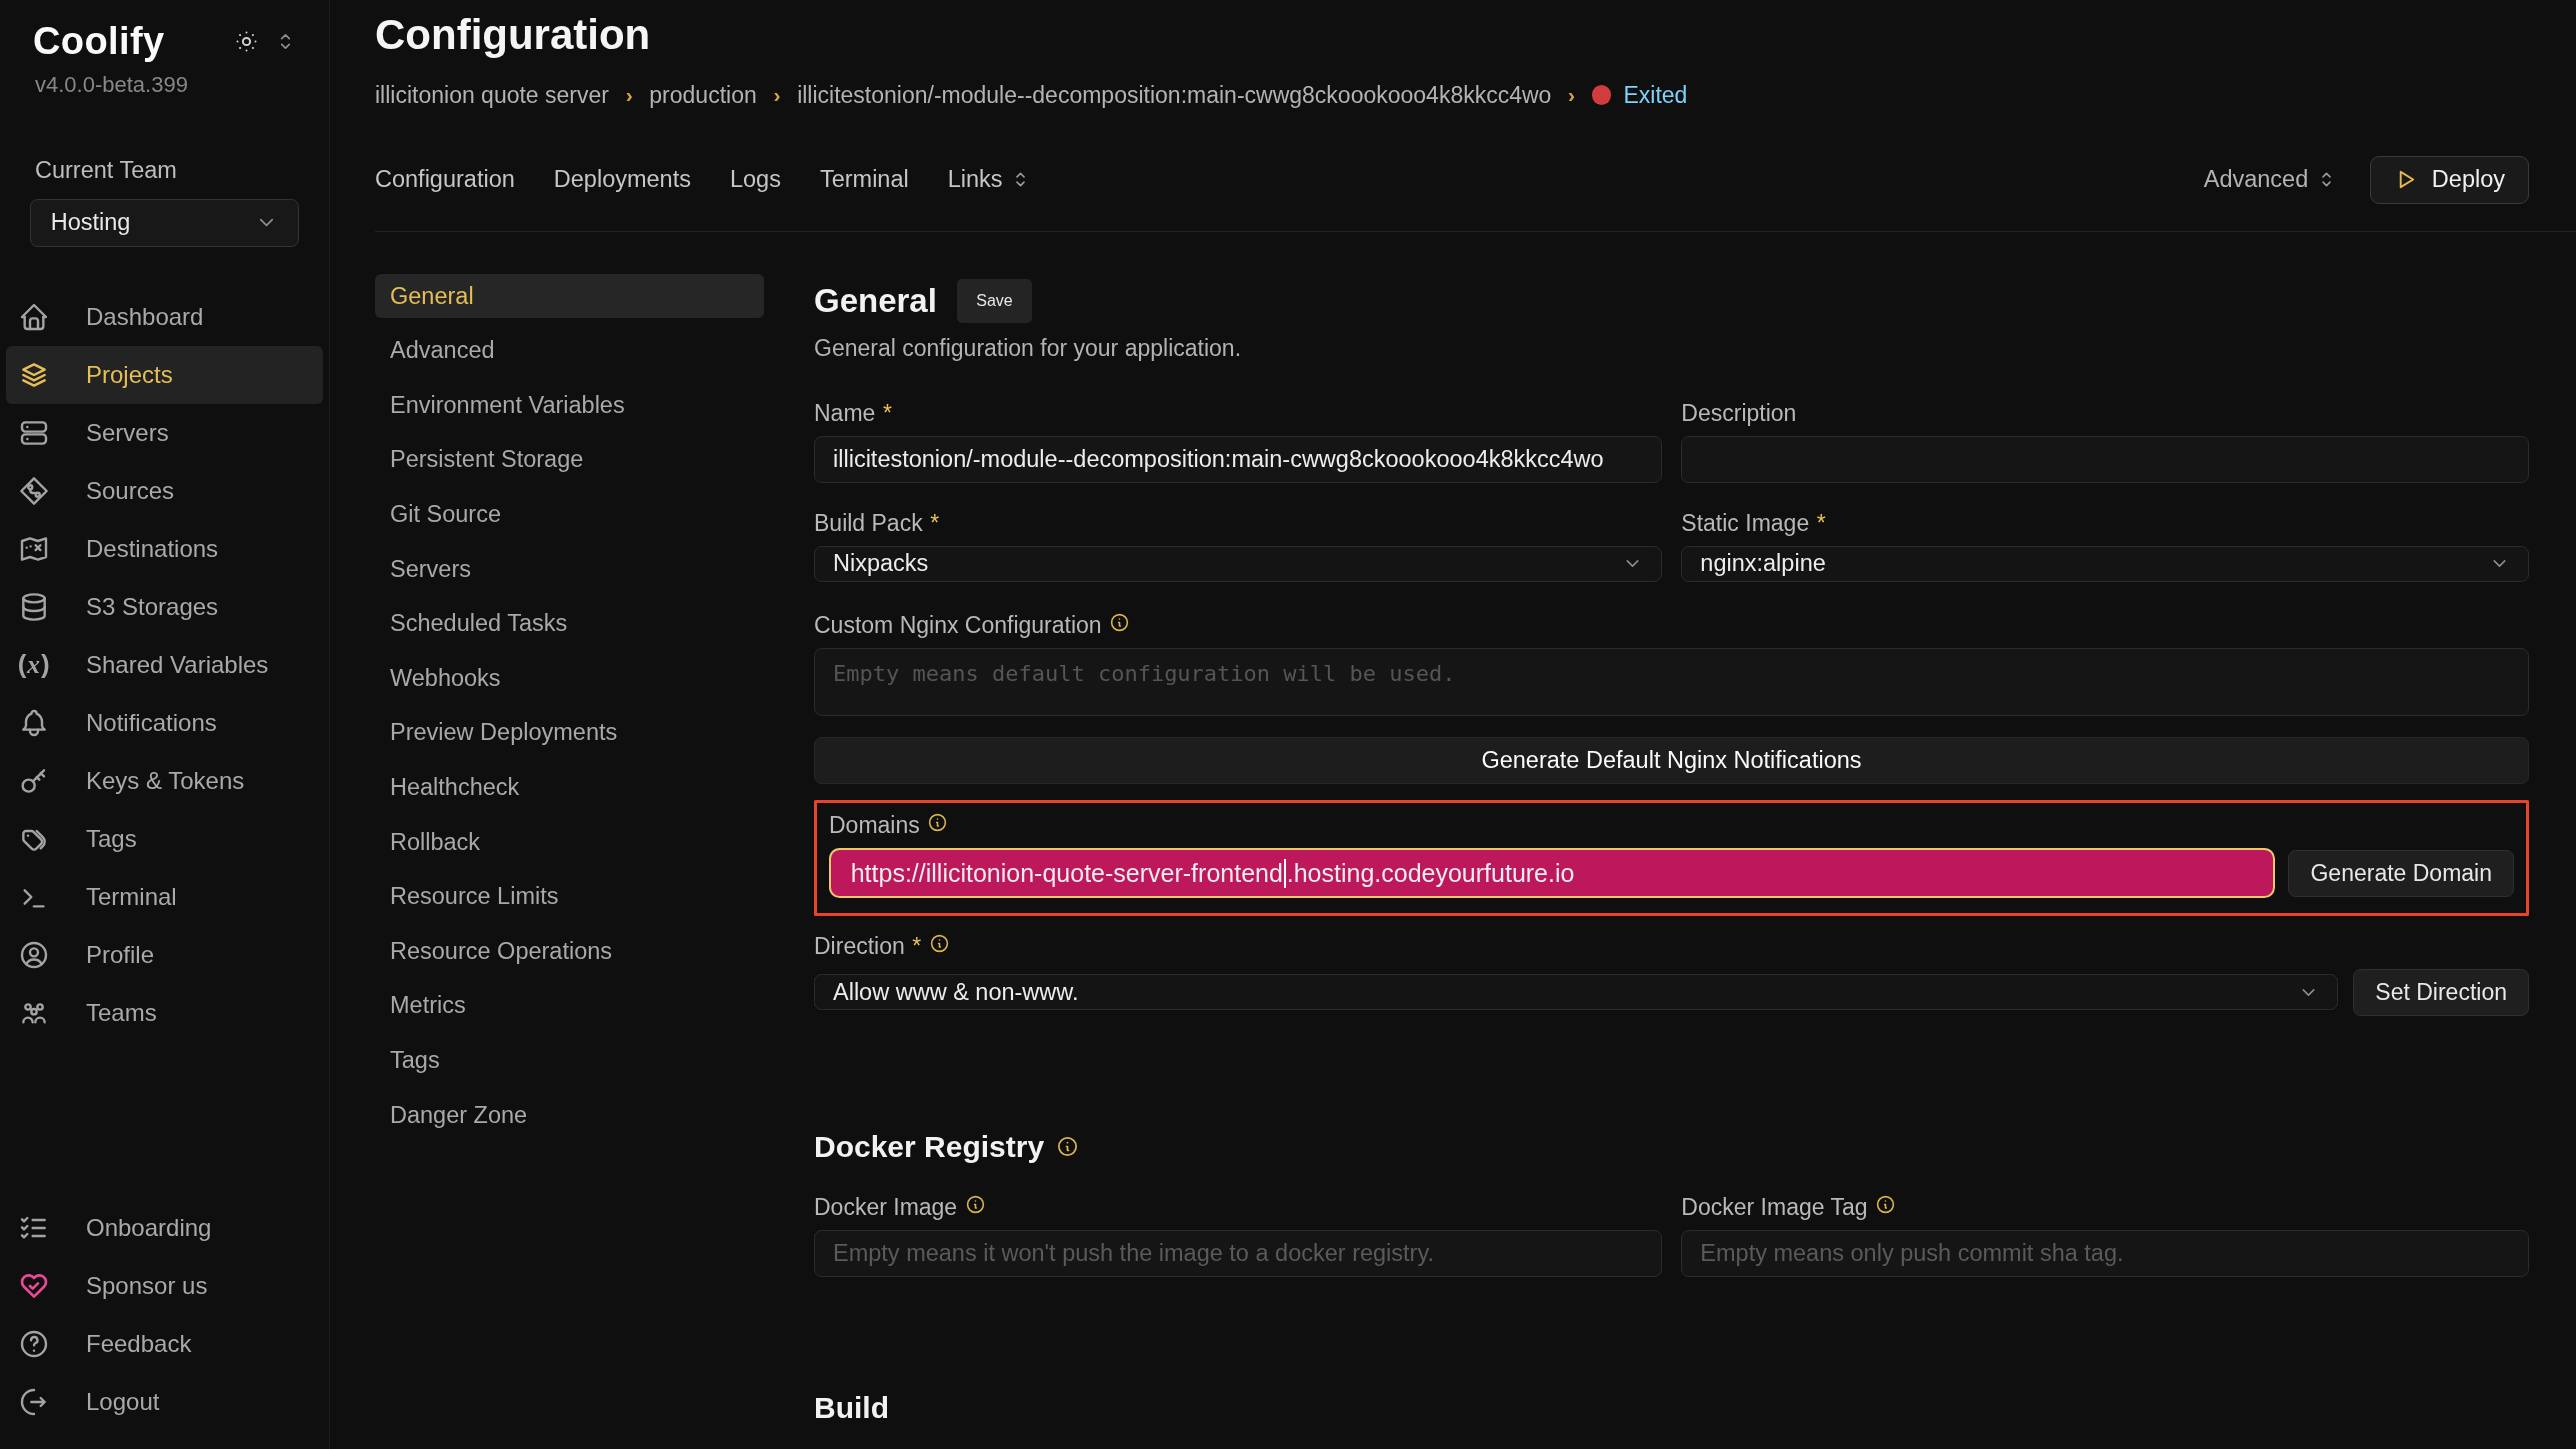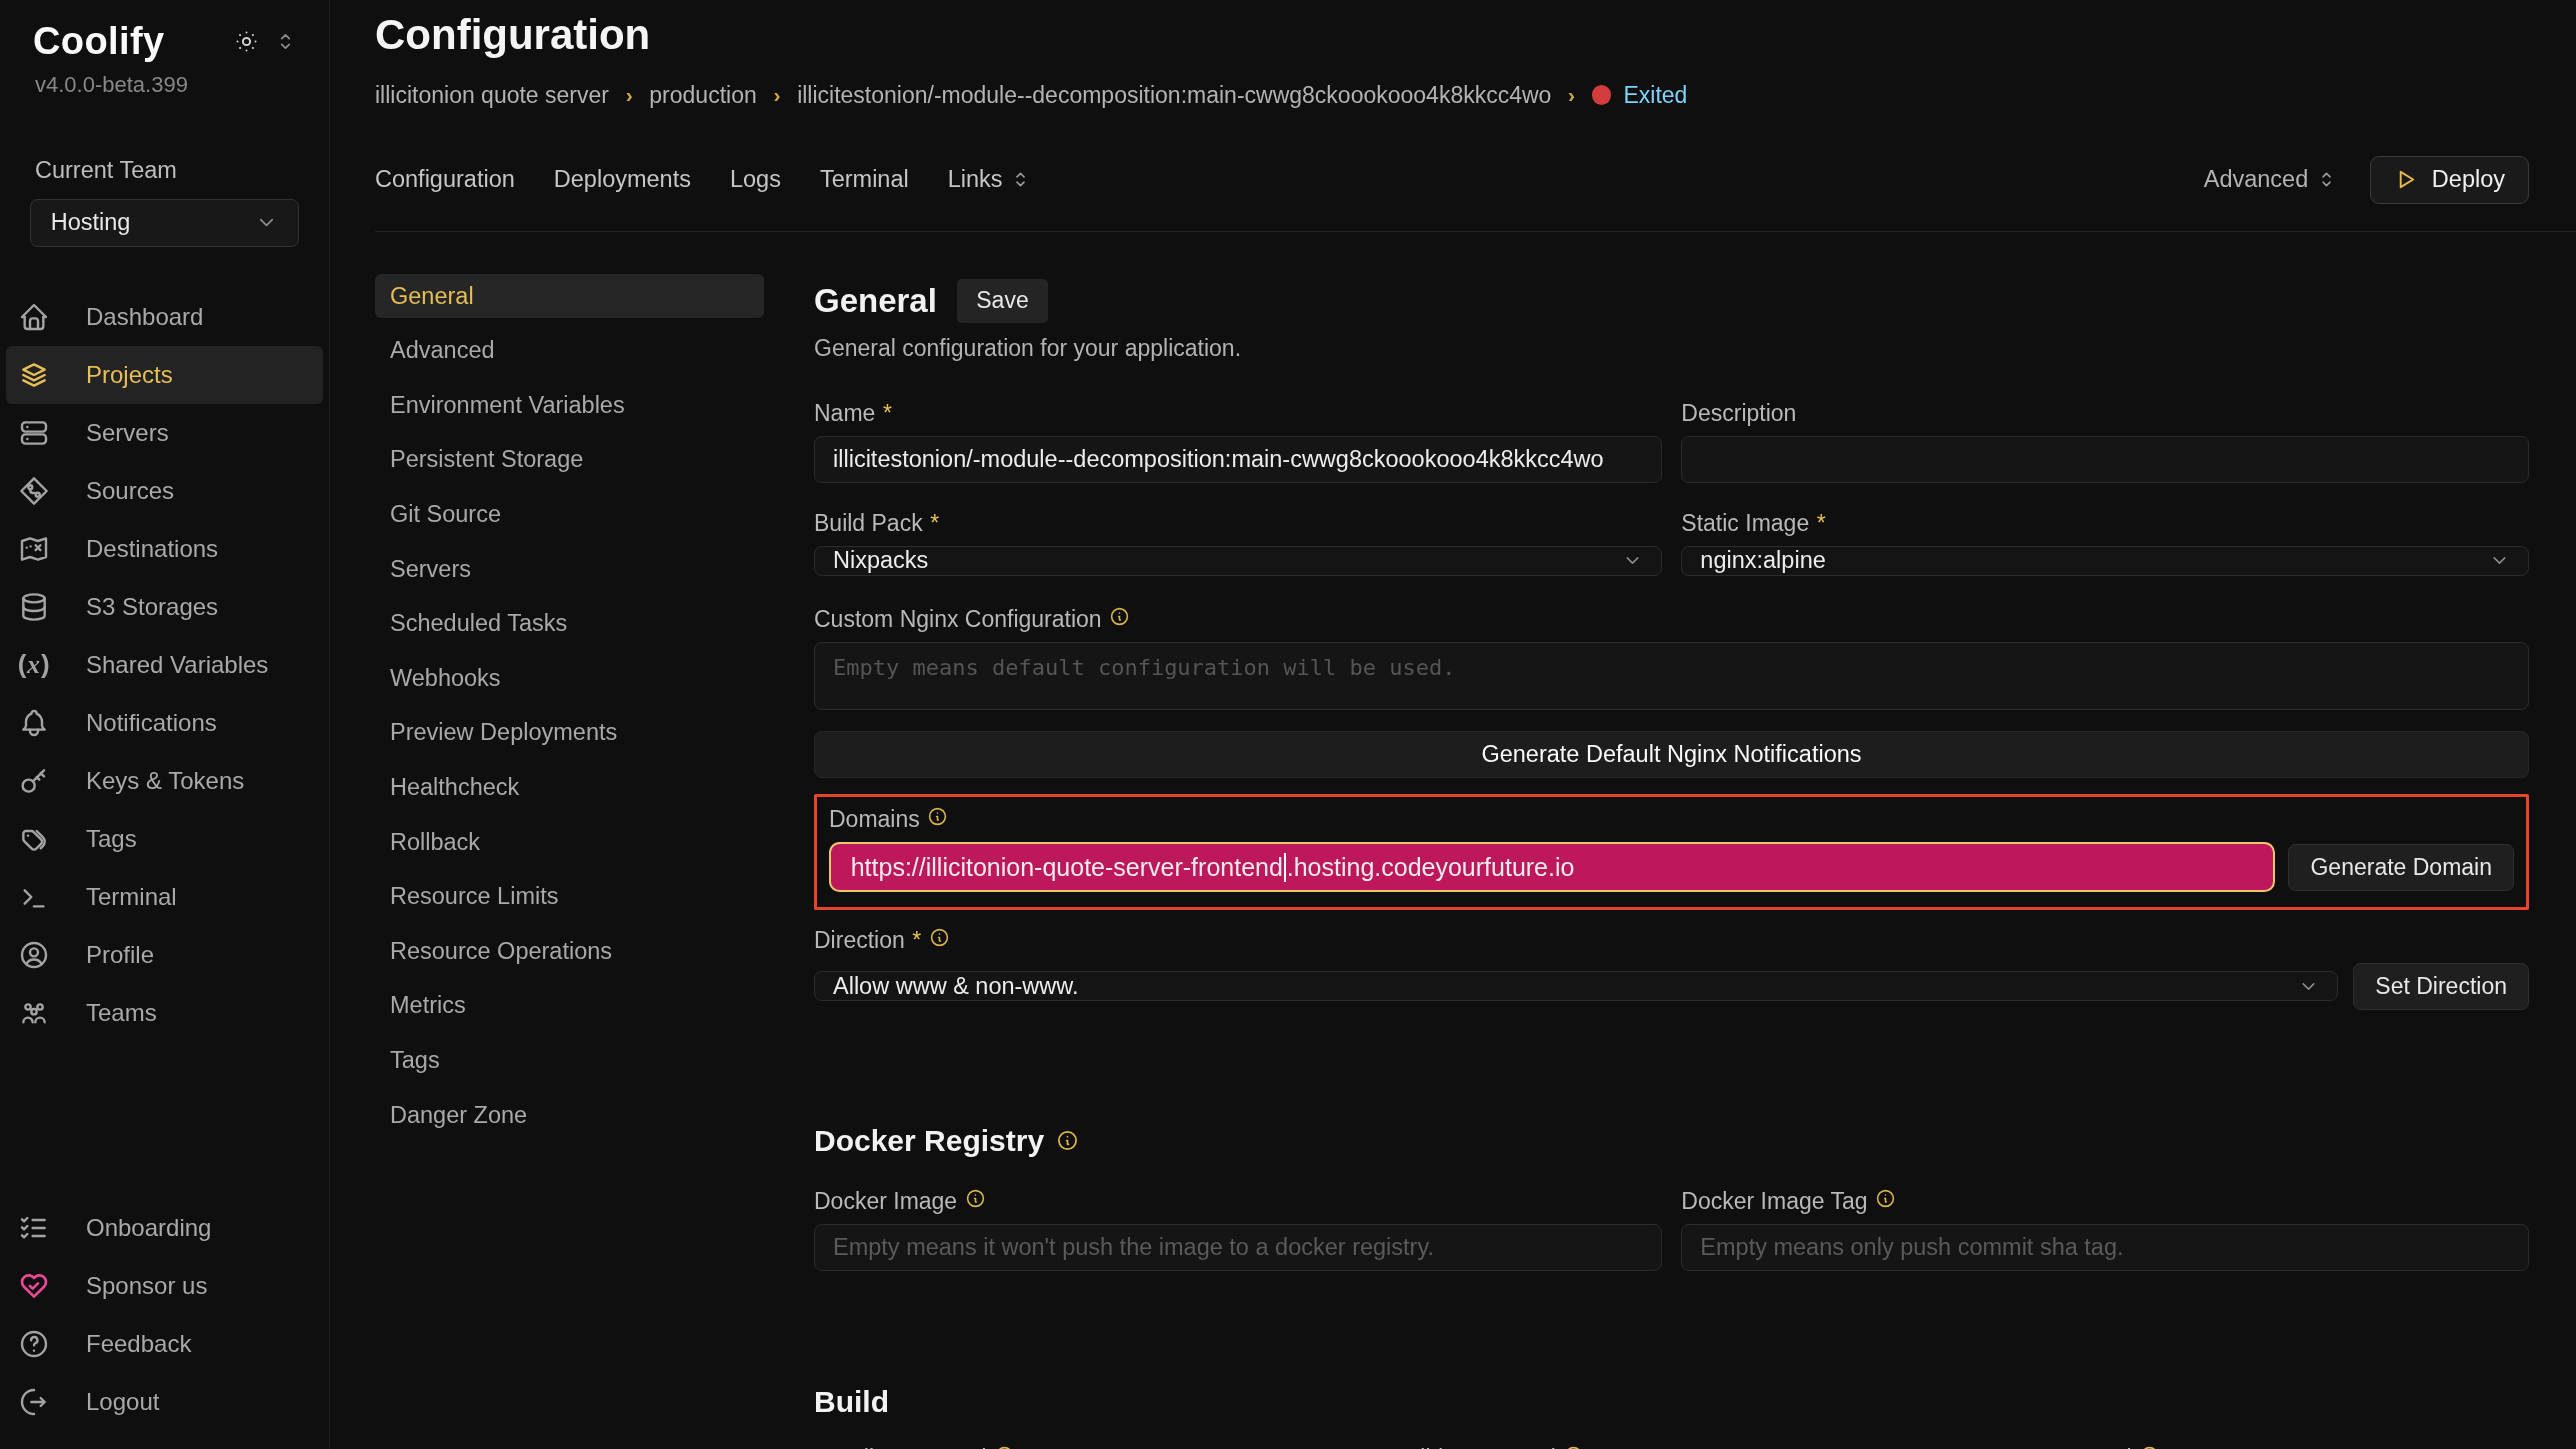--- a/index.html
+++ b/index.html
@@ -55,31 +55,31 @@
   .divider{margin-top:27px;height:1.5px;background:#212121}
 
   .content{flex:1;display:flex;padding-top:42px;min-height:0}
   .config-nav{width:389px;min-width:389px;display:flex;flex-direction:column}
   .cfg-item{height:44px;margin-bottom:10.6px;border-radius:6px;display:flex;align-items:center;padding-left:15px;font-size:23.5px;color:#a9a9a9;cursor:pointer}
   .cfg-item.active{background:#262626;color:var(--nav-active)}
 
   .form{flex:1;padding:4.5px 47px 0 50px;min-width:0}
   .heading-row{display:flex;align-items:center;gap:19.7px}
   .h2{font-size:33px;font-weight:bold;color:#f2f2f2}
-  .save-btn{height:44px;padding:0 19.7px;background:#242424;border:none;border-radius:5px;font-size:23px;color:#e8e8e8;cursor:pointer}
+  .save-btn{height:44px;padding:0 19.7px;background:#242424;border:none;border-radius:5px;font-size:16px;color:#e8e8e8;cursor:pointer}
   .subtitle{margin-top:12px;font-size:23px;color:#b3b3b3}
 
   .grid2{display:grid;grid-template-columns:1fr 1fr;column-gap:19.7px}
   .grid3{display:grid;grid-template-columns:1fr 1fr 1fr;column-gap:19.7px}
   .field-label{display:flex;align-items:flex-start;gap:7.6px;font-size:23px;color:#b9b9b9}
   .req{color:var(--yellow);font-size:23px}
   .info-ic{color:var(--gold)}
   .tin{width:100%;height:47px;background:var(--input-bg);border:1.5px solid var(--input-border);border-radius:7.6px;padding:0 18px;font-size:23.5px;color:#ededed;font-family:"Liberation Sans",sans-serif;outline:none}
   .tin::placeholder{color:var(--dim)}
-  .sel{height:30px;background:#141414;border:1.5px solid var(--input-border);border-radius:7.6px;display:flex;align-items:center;padding:0 18px;font-size:23.5px;color:#ededed;cursor:pointer}
+  .sel{height:36px;background:#141414;border:1.5px solid var(--input-border);border-radius:7.6px;display:flex;align-items:center;padding:0 18px;font-size:23.5px;color:#ededed;cursor:pointer}
   .sel .chev{margin-left:auto;color:#8d8d8d}
   .mt50{margin-top:38px}.mt36{margin-top:27px}.mt40{margin-top:30px}.mt12{margin-top:9px}
   textarea.tin{height:68px;padding-top:12px;resize:none;font-family:"DejaVu Sans Mono","Liberation Mono",monospace;font-size:22px}
   textarea.tin::placeholder{color:#555}
   .wide-btn{margin-top:18px;width:100%;height:47px;background:#1d1d1d;border:1.5px solid #272727;border-radius:7.6px;font-size:23.5px;color:#fafafa;cursor:pointer}
 
   .domains-box{margin-top:16.7px;border:3px solid var(--alert);border-radius:1.5px;padding:9px 12px 15px 12px}
   .domain-row{margin-top:9px;display:flex;align-items:stretch;gap:13.6px}
   .domain-input{flex:1;height:50px;background:#be185d;border:2.3px solid #edc86a;border-radius:10.6px;display:flex;align-items:center;padding:0 19.7px;font-size:25px;color:#ededed;cursor:text;white-space:nowrap;overflow:hidden}
   .caret{display:inline-block;width:2.3px;height:29px;background:#fff;vertical-align:middle;margin:0 0.8px}

